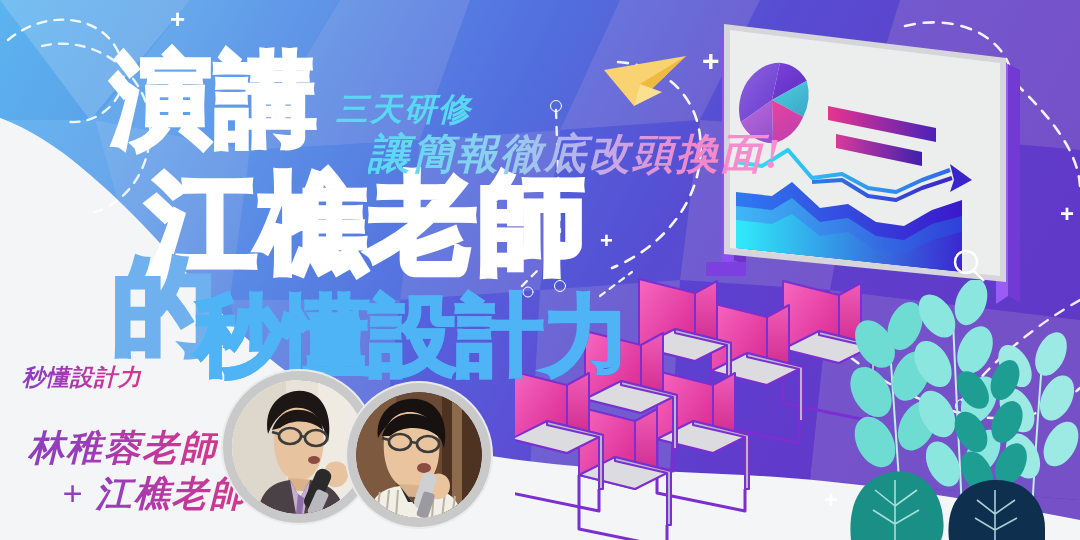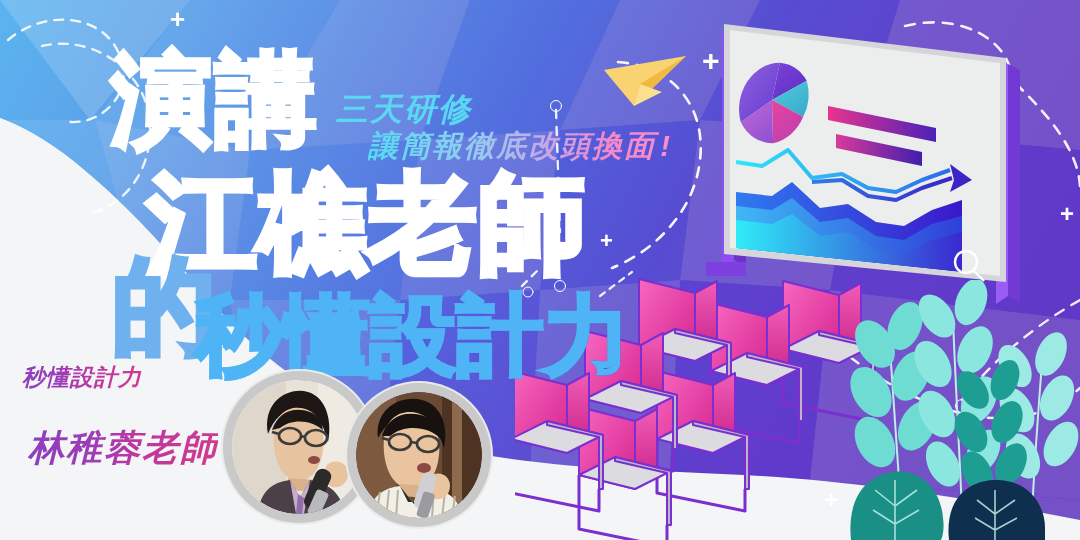--- a/index.html
+++ b/index.html
@@ -42,23 +42,23 @@
   }
   .ttl-4{ 
     left:196px;top:278px;font-size:86px;letter-spacing:1px;
     color:transparent;-webkit-text-stroke:4px #4fb4f5;
     background:linear-gradient(90deg,#4fb6f7 0%,#4da8f2 38%,#6f86e4 66%,#5b44c8 88%,#4b2fb8 100%);
     -webkit-background-clip:text;background-clip:text;
   }
 
   
   .sub{position:absolute;white-space:nowrap;font-weight:700;font-style:italic;
-       font-family:Liberation Mono, monospace;letter-spacing:2px;text-align:right;}
+       font-family:Liberation Serif, serif;letter-spacing:2px;text-align:right;}
   .sub-1{left:336px;top:88px;font-size:32px;color:#58d8f2;}
-  .sub-2{left:368px;top:126px;font-size:30px;
+  .sub-2{left:368px;top:126px;font-size:42px;
     background:linear-gradient(90deg,#55d9f3 0%,#8fd0ef 32%,#c5a8e8 58%,#f288c9 78%,#fb8fd0 100%);
     -webkit-background-clip:text;background-clip:text;color:transparent;}
 
   
   .spk{position:absolute;white-space:nowrap;font-family:"Liberation Serif",serif;
        font-weight:700;font-style:italic;}
   .spk-grad{
     background:linear-gradient(90deg,#8c3fbe 0%,#9b3cb8 30%,#c0379f 62%,#cf3a8e 100%);
     -webkit-background-clip:text;background-clip:text;color:transparent;}
   .spk-1{left:22px;top:362px;font-size:23px;letter-spacing:1px;}
@@ -380,20 +380,21 @@
     <div class="ttl ttl-2">江樵老師</div>
     <div class="ttl ttl-3">的</div>
     <div class="ttl ttl-4">秒懂設計力</div>
   </div>
 
   <div class="sub sub-1">三天研修</div>
   <div class="sub sub-2">讓簡報徹底改頭換面!</div>
 
   <div class="spk spk-grad spk-1">秒懂設計力</div>
   <div class="spk spk-grad spk-3">林稚蓉老師</div>
+  <div class="spk spk-grad spk-4">+ 江樵老師</div>
 
   <div class="photo" id="photo-a">
     <svg viewBox="0 0 134 134" width="134" height="134">
       <defs>
           <clipPath id="cpA">
             <circle cx="67" cy="67" r="67"></circle>
           </clipPath>
         </defs>
       <g clip-path="url(#cpA)">
         <rect width="134" height="134" fill="#e8e2d8"></rect>

